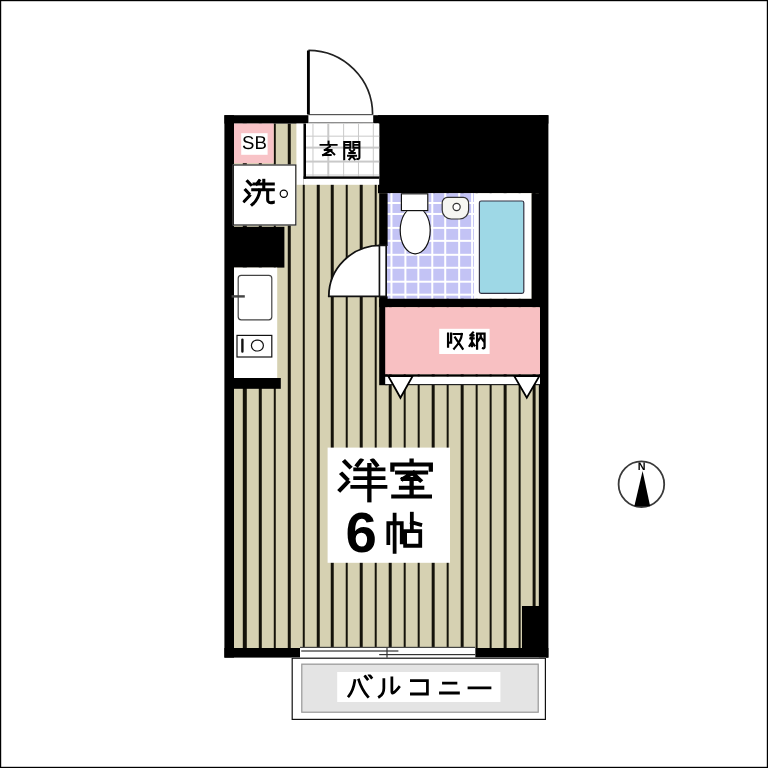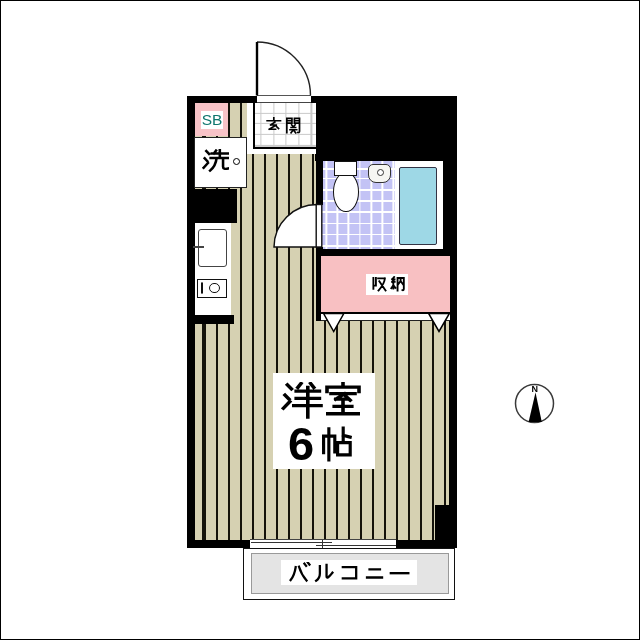--- a/index.html
+++ b/index.html
@@ -55,21 +55,21 @@
   <path d="M50,4 L50,16 M12,22 L88,22 M56,30 L32,47 M32,47 L64,47 M58,50 L24,72 M24,72 L60,72 M64,55 L77,68"></path>
   <path transform="translate(110,0)" d="M14,8 L14,92 M14,8 L43,8 M43,10 L43,36 M14,22 L43,22 M14,36 L43,36 M57,8 L57,36 M57,8 L84,8 M57,22 L84,22 M57,36 L84,36 M86,8 L86,84 Q86,93 76,91 M41,46 L48,54 M61,46 L54,54 M38,62 L64,62 M32,75 L70,75 M50,77 L38,93 M52,77 L64,93"></path>
   </g>
 </svg>
 
 <div class="blk" style="left:253px;top:103.3px;width:1.8px;height:45.4px;"></div>
 
 <div class="blk" style="left:253px;top:147px;width:62.8px;height:1.8px;"></div>
 
 <div class="abs" style="left:194.8px;top:103.3px;width:33px;height:33px;background:#f8c3c7;"></div>
-<div class="abs" style="left:200.9px;top:110.7px;width:22.4px;height:18.6px;background:#fff;font-size:15.5px;color:#0f766e;text-align:center;line-height:18.6px;">SB</div>
+<div class="abs" style="left:200.9px;top:110.7px;width:22.4px;height:18.6px;background:#fff;font-size:15.5px;color:#000000;text-align:center;line-height:18.6px;">SB</div>
 
 <div class="abs" style="left:194.3px;top:137px;width:52.6px;height:51px;background:#fff;border:1.6px solid #222;"></div>
 
 <svg class="abs" style="left:201.5px;top:148.5px;" width="27" height="26" viewBox="0 0 100 100" preserveAspectRatio="none">
   <g fill="none" stroke="#000" stroke-width="9.5" stroke-linecap="square">
   <path d="M16,8 L26,19 M10,36 L20,47 M6,72 L22,54 M52,6 L44,17 M36,17 L96,17 M66,3 L66,35 M32,35 L100,35 M54,35 C52,55 44,71 30,83 M78,35 L78,68 Q78,80 97,75"></path>
   </g>
 </svg>
 
 <div class="abs" style="left:232.6px;top:157.6px;width:7px;height:7px;background:#fff;border:1.6px solid #000;border-radius:50%;"></div>

